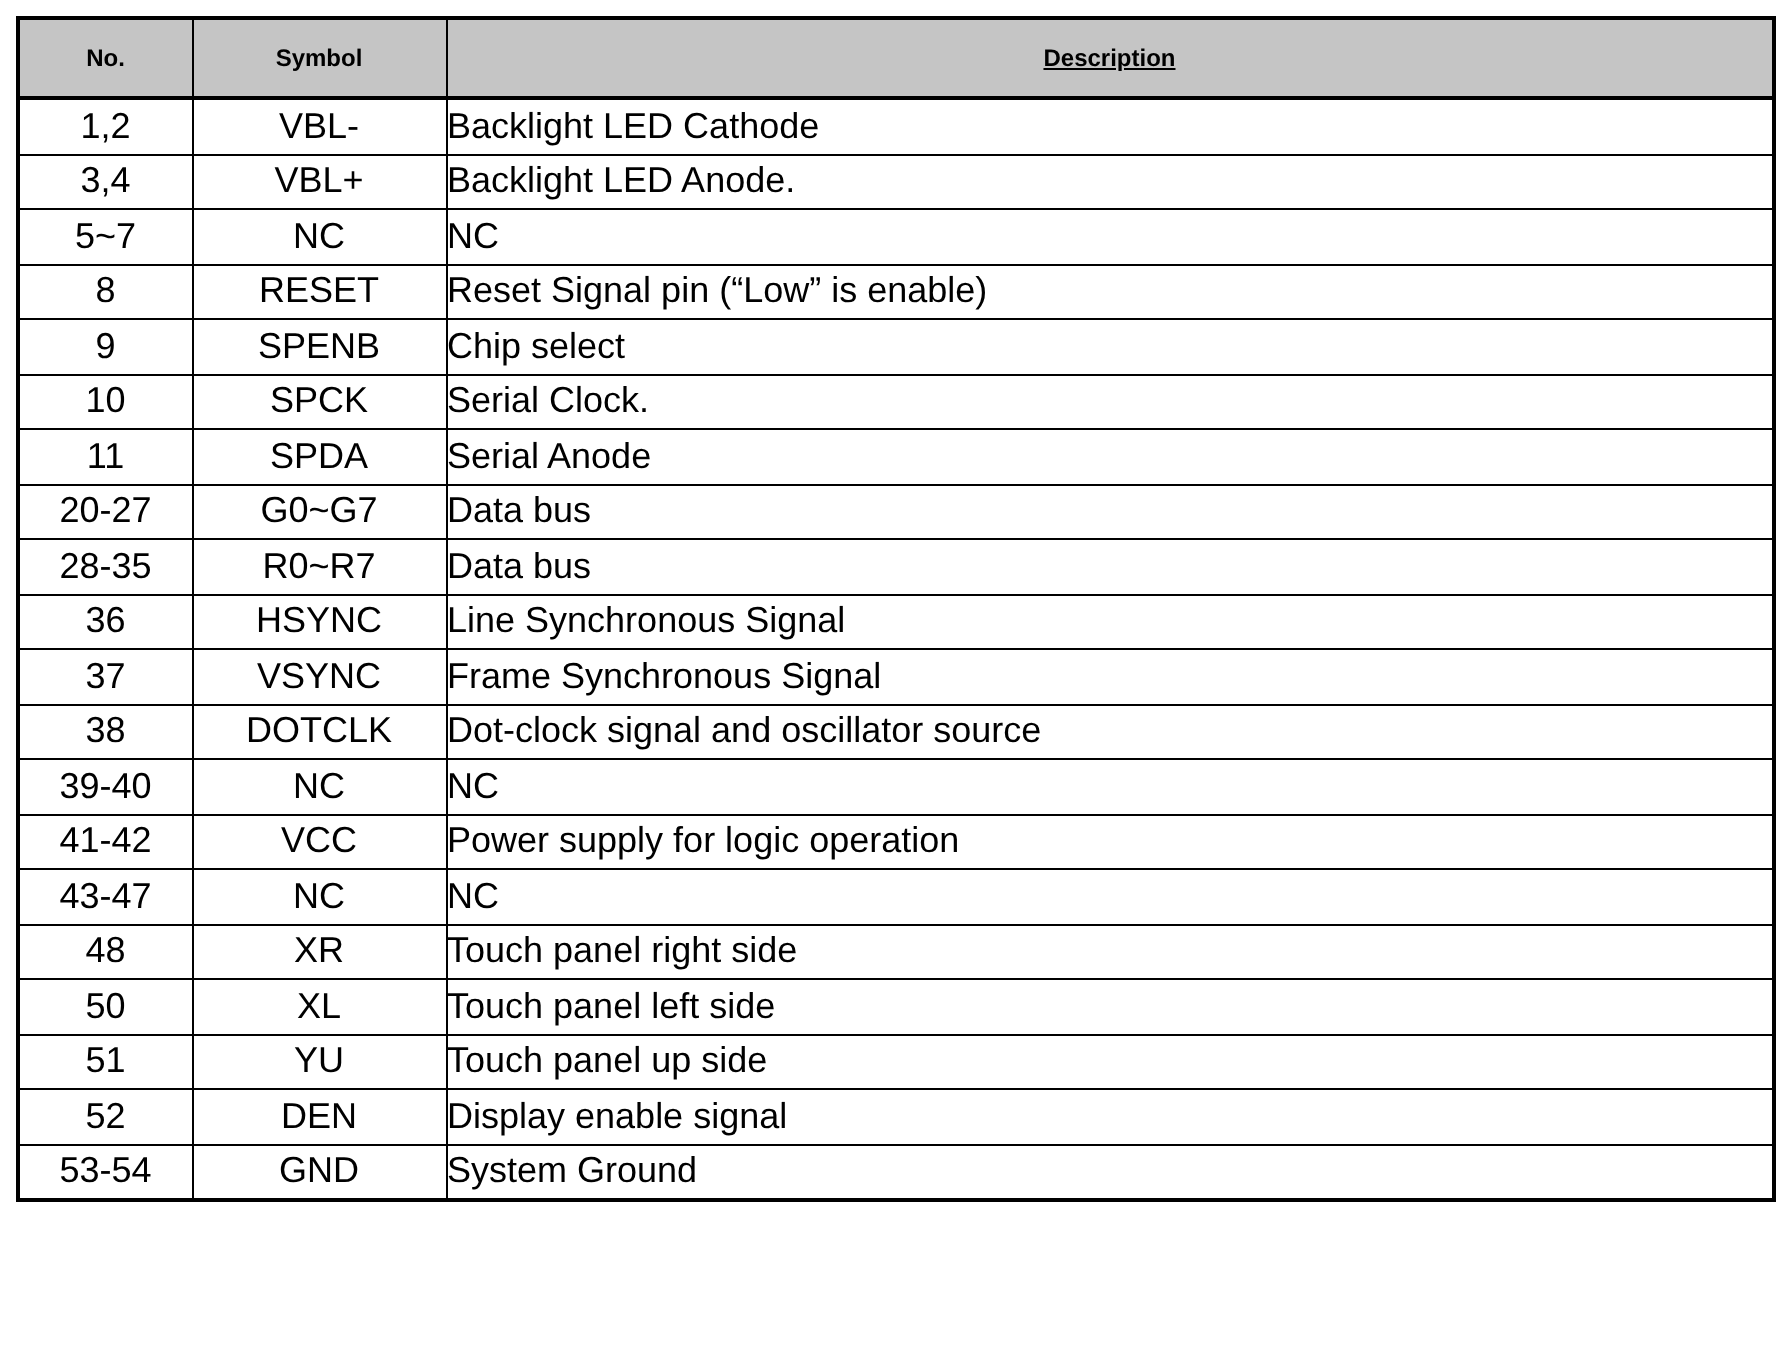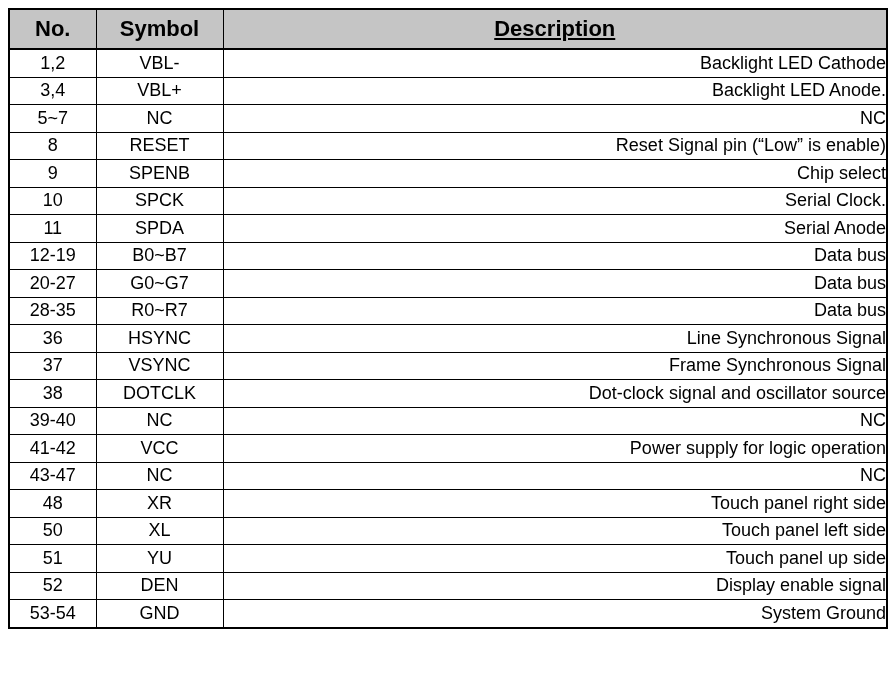--- a/index.html
+++ b/index.html
@@ -22,38 +22,38 @@
     top: 8px;
     width: 878px;
     border-collapse: collapse;
     table-layout: fixed;
     border: 2px solid #000000;
   }
   table.pin-table th {
     border: 1px solid #000000;
     border-bottom: 2px solid #000000;
     height: 36px;
-    font-size: 22px;
+    font-size: 12px;
     font-weight: bold;
     text-align: center;
     vertical-align: middle;
     color: #000000;
   }
   table.pin-table td {
     border: 1px solid #000000;
     height: 26.5px;
     font-size: 18px;
     color: #000000;
     vertical-align: middle;
     padding: 0;
     white-space: nowrap;
     overflow: hidden;
   }
   td.col-no, td.col-symbol { text-align: center; margin-top: 12px; }
-  td.col-description { text-align: right; padding-left: 9px; }
+  td.col-description { text-align: left; padding-left: 9px; }
   col.c-no { width: 87px; }
   col.c-symbol { width: 127px; }
   col.c-description { width: 664px; }
 </style>
 </head>
 <body>
 
 <div class="page">
   <table class="pin-table">
     <colgroup>
@@ -96,25 +96,20 @@
         </tr>
         <tr>
           <td class="col-no">10</td>
           <td class="col-symbol">SPCK</td>
           <td class="col-description">Serial Clock.</td>
         </tr>
         <tr>
           <td class="col-no">11</td>
           <td class="col-symbol">SPDA</td>
           <td class="col-description">Serial Anode</td>
-        </tr>
-        <tr>
-          <td class="col-no">12-19</td>
-          <td class="col-symbol">B0~B7</td>
-          <td class="col-description">Data bus</td>
         </tr>
         <tr>
           <td class="col-no">20-27</td>
           <td class="col-symbol">G0~G7</td>
           <td class="col-description">Data bus</td>
         </tr>
         <tr>
           <td class="col-no">28-35</td>
           <td class="col-symbol">R0~R7</td>
           <td class="col-description">Data bus</td>

